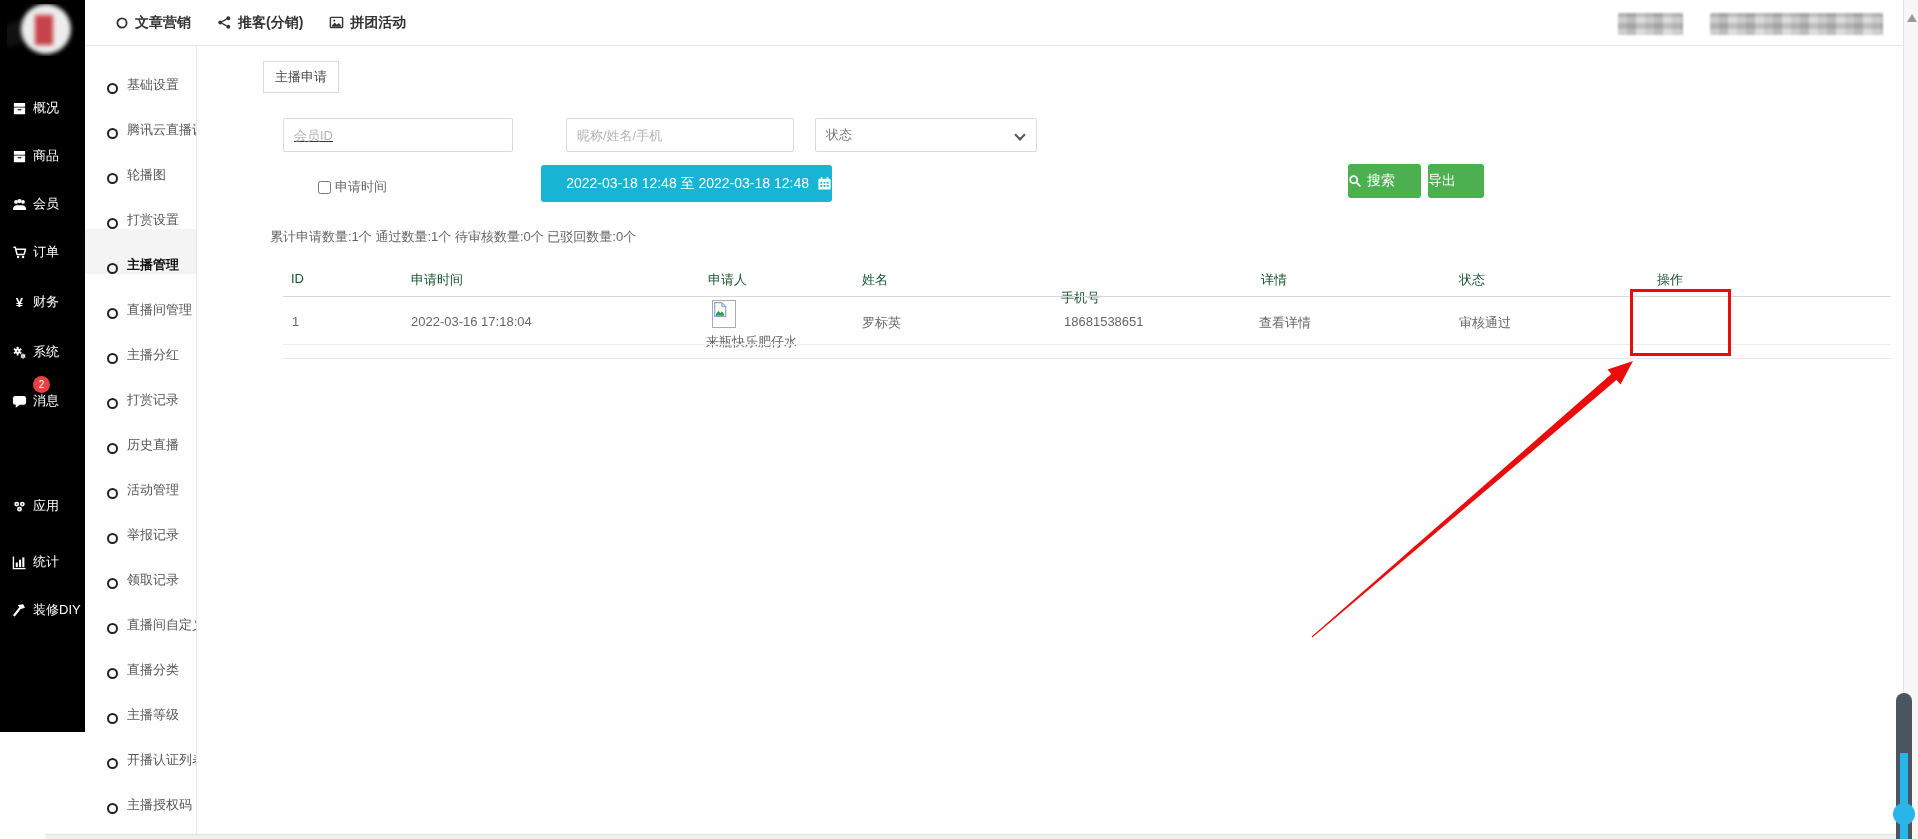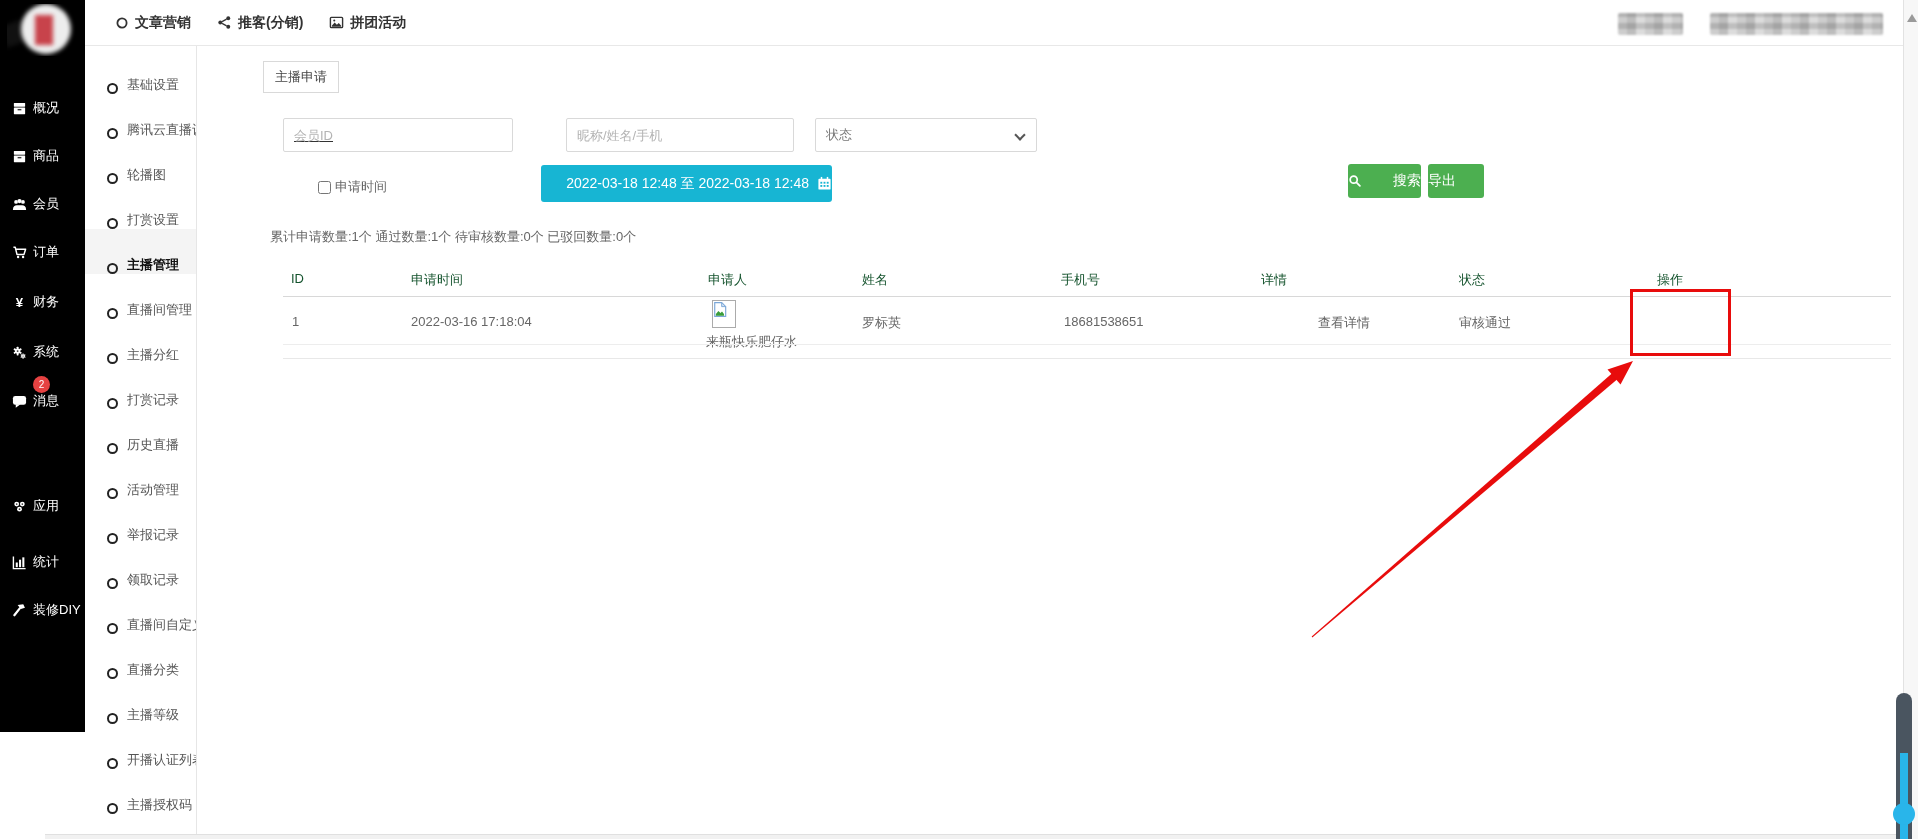--- a/index.html
+++ b/index.html
@@ -27,21 +27,21 @@
   .snav .ring{width:11px;height:11px;border:2px solid #222;border-radius:50%;flex:0 0 auto}
   .snav.active{background:#f4f4f4;color:#111;font-weight:bold}
   
   .tab{left:263px;top:61px;width:76px;height:32px;background:#fff;border:1px solid #d9d9d9;font-size:13px;color:#444;display:flex;align-items:center;justify-content:center;cursor:pointer}
   .inp{height:34px;border:1px solid #d9d9d9;border-radius:2px;font-size:13px;padding:0 10px;color:#333;outline:none;background:#fff;font-family:inherit}
   .inp::placeholder{color:#b3b3b3}
   .selbox{height:34px;border:1px solid #d9d9d9;border-radius:2px;background:#fff;display:flex;align-items:center;padding:0 10px;font-size:13px;color:#777;cursor:pointer}
   .selbox .chev{position:absolute;right:12px;top:12px;width:8px;height:8px;border-right:2px solid #555;border-bottom:2px solid #555;transform:rotate(45deg)}
   .ckrow{display:flex;align-items:center;gap:4px;font-size:13px;color:#666}
   .datebtn{left:541px;top:165px;width:291px;height:37px;background:#17b5d3;color:#fff;font-size:14px;border-radius:3px;display:flex;align-items:center;justify-content:flex-end;gap:8px;cursor:pointer}
-  .gbtn{height:34px;background:#4caf50;color:#fff;font-size:14px;border-radius:3px;display:flex;align-items:center;justify-content:space-between;gap:5px;cursor:pointer}
+  .gbtn{height:34px;background:#4caf50;color:#fff;font-size:14px;border-radius:3px;display:flex;align-items:center;justify-content:flex-start;gap:5px;cursor:pointer}
   .summary{left:270px;top:228px;font-size:13px;color:#666}
   .th{position:absolute;font-size:13px;color:#14532d}
   .td{position:absolute;font-size:13px;color:#666}
   .hline{position:absolute;height:1px;background:#e0e0e0}
   .imgbox{position:absolute;left:712px;top:300px;width:24px;height:28px;border:1px solid #ababab;background:#fff;padding:1px}
   
   .redbox{position:absolute;left:1630px;top:289px;width:101px;height:67px;border:3px solid #e80c0c;z-index:5;background:transparent}
   #arrow{position:absolute;left:0;top:0;z-index:6;pointer-events:none}
   
   .vscroll{position:absolute;left:1903px;top:0;width:15px;height:839px;background:#f7f7f7;border-left:1px solid #e2e2e2;z-index:7}
@@ -305,40 +305,40 @@
     <span>导出</span>
   </div>
 
   <div class="abs summary">累计申请数量:1个 通过数量:1个 待审核数量:0个 已驳回数量:0个</div>
 
   <section>
     <span class="th" style="left:291px;top:271px">ID</span>
     <span class="th" style="left:411px;top:271px">申请时间</span>
     <span class="th" style="left:708px;top:271px">申请人</span>
     <span class="th" style="left:862px;top:271px">姓名</span>
-    <span class="th" style="left:1061px;top:271px">手机号</span>
+    <span class="th" style="left:1061px;top:289px">手机号</span>
     <span class="th" style="left:1261px;top:271px">详情</span>
     <span class="th" style="left:1459px;top:271px">状态</span>
     <span class="th" style="left:1657px;top:271px">操作</span>
     <div class="hline" style="left:283px;top:296px;width:1608px;background:#d8d8d8"></div>
 
     <div>
       <span class="td" style="left:292px;top:314px">1</span>
       <span class="td" style="left:411px;top:314px">2022-03-16 17:18:04</span>
       <div class="imgbox">
         <svg width="13" height="15" viewBox="0 0 11 13">
             <path d="M0.5 0.5h6l3.5 3.5v8.5h-9.5z" fill="#fff" stroke="#7ba7d7" stroke-width="1"></path>
             <path d="M6.5 0.5l3.5 3.5h-3.5z" fill="#cfe0f4" stroke="#7ba7d7" stroke-width="0.8"></path>
             <path d="M1.5 10.5l2.2-2.8 1.8 1.8 1.3-1.3 1.7 2.3v1.5h-7z" fill="#3a9d3a"></path>
           </svg>
       </div>
       <span class="td" style="left:706px;top:333px">来瓶快乐肥仔水</span>
       <span class="td" style="left:862px;top:314px">罗标英</span>
       <span class="td" style="left:1064px;top:314px">18681538651</span>
-      <span class="td" style="left:1318px;top:314px;cursor:pointer">查看详情</span>
+      <span class="td" style="left:1259px;top:314px;cursor:pointer">查看详情</span>
       <span class="td" style="left:1459px;top:314px">审核通过</span>
       <span class="td" style="left:1665px;top:314px"></span>
     </div>
     <div class="hline" style="left:283px;top:344px;width:1608px;background:#ededed"></div>
     <div class="hline" style="left:283px;top:358px;width:1608px;background:#e8e8e8"></div>
   </section>
 </main>
 
 <div class="redbox"></div>
 <svg id="arrow" width="1918" height="839" viewBox="0 0 1918 839">

